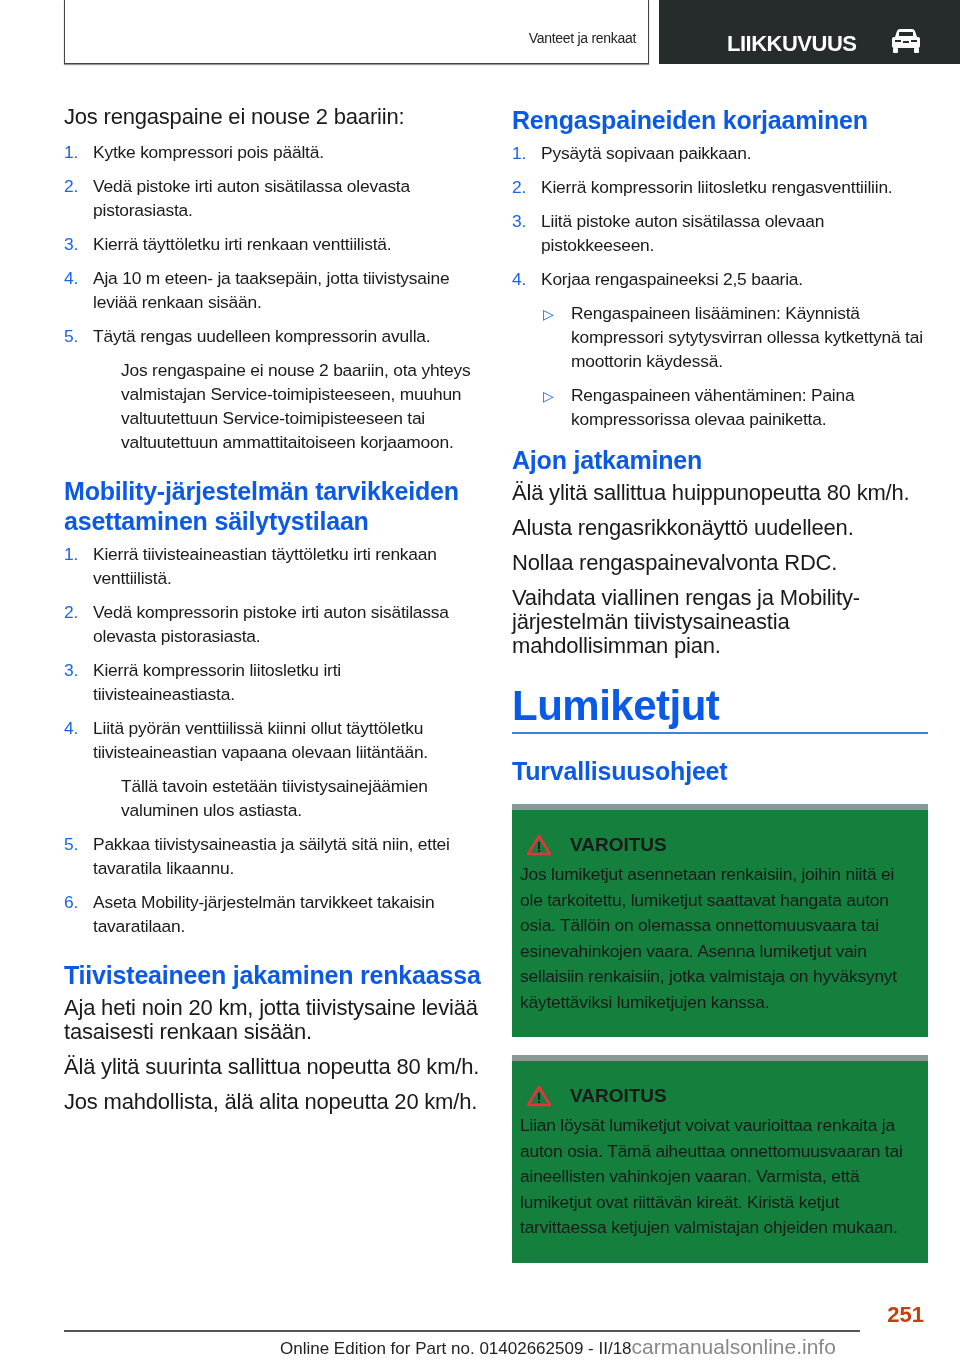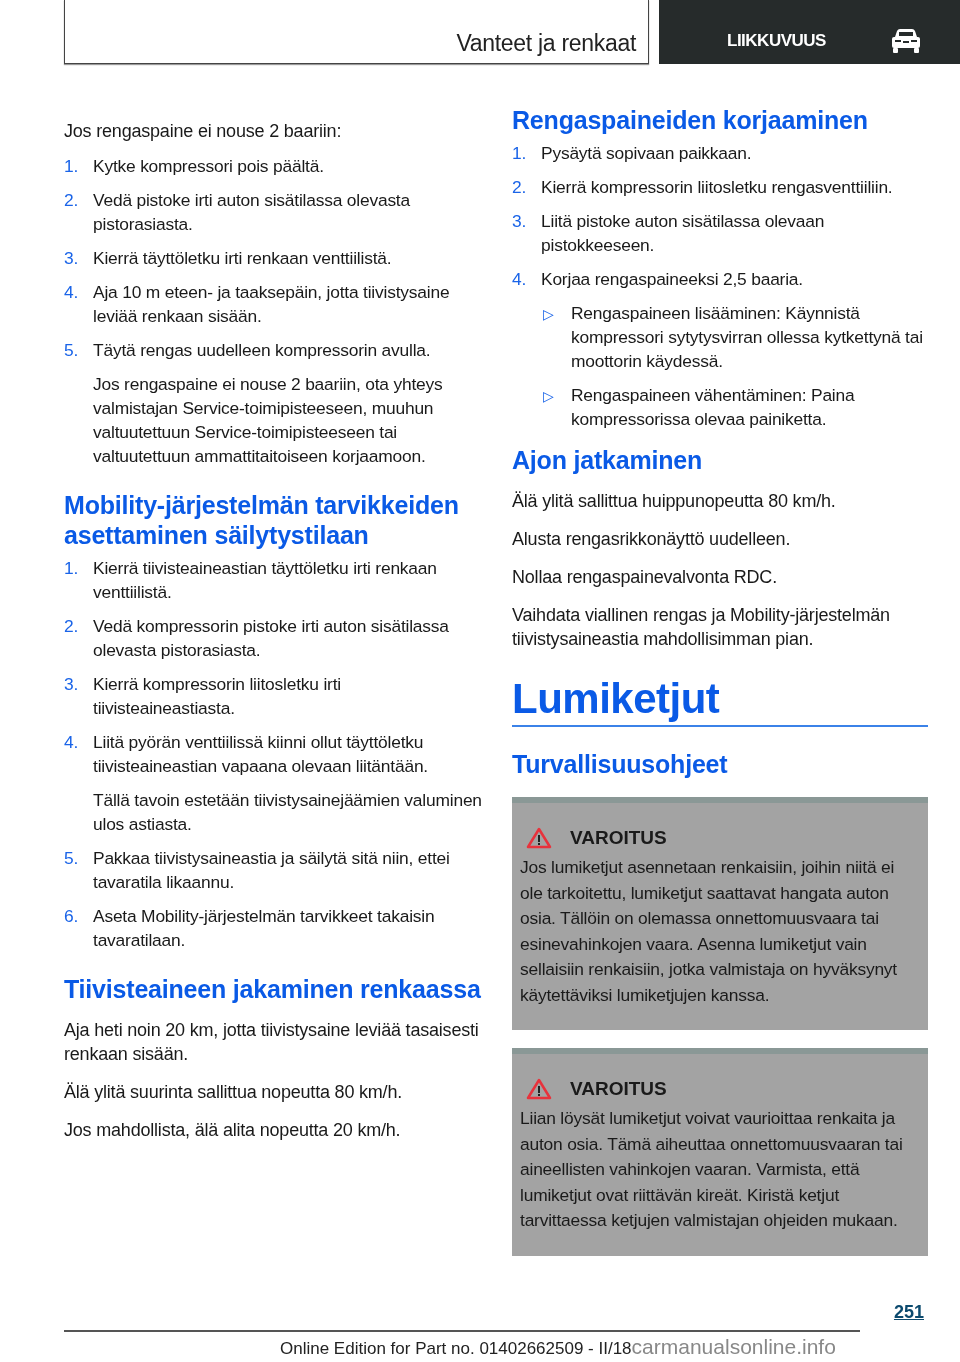--- a/index.html
+++ b/index.html
@@ -1,49 +1,49 @@
 <!DOCTYPE html>
 <html><head>
 <meta charset="utf-8">
 <style>
   html, body { margin:0; padding:0; background:#ffffff; }
   body { width:960px; height:1362px; position:relative; overflow:hidden;
          font-family:"Liberation Sans", sans-serif; color:#1a1a1a; }
   .hdr-left { position:absolute; left:64px; top:0; width:585px; height:64px;
               border:1px solid #444; border-top:none; box-sizing:border-box;
               box-shadow:0 1px 1px #999; }
-  .hdr-left .sec { position:absolute; right:12px; top:30px; font-size:23px; color:#222; letter-spacing:-0.3px; }
+  .hdr-left .sec { position:absolute; right:12px; top:30px; font-size:14px; color:#222; letter-spacing:-0.3px; }
   .hdr-right { position:absolute; left:659px; top:0; width:301px; height:64px; background:#262b2b; }
-  .hdr-right .chap { position:absolute; left:68px; top:31px; font-size:17px; font-weight:bold; color:#fff; letter-spacing:-0.5px; }
+  .hdr-right .chap { position:absolute; left:68px; top:31px; font-size:22px; font-weight:bold; color:#fff; letter-spacing:-0.5px; }
   .hdr-right .car { position:absolute; left:232px; top:28px; width:30px; height:26px; }
 
   .col { position:absolute; top:105px; }
   .col-l { left:64px; width:420px; }
   .col-r { left:512px; width:416px; }
 
-  p { margin:14px 0 11px 0; font-size:18px; line-height:24px; letter-spacing:-0.2px; }
+  p { margin:0 0 11px 0; font-size:22px; line-height:24px; letter-spacing:-0.2px; }
   .h2 { color:#0a5ae6; font-weight:bold; font-size:25px; line-height:30px; margin:0 0 6px 0; letter-spacing:-0.2px; }
   .h1 { color:#0a5ae6; font-weight:bold; font-size:42px; line-height:40px; margin:0; letter-spacing:-0.5px; }
   .h1rule { border:none; border-top:2px solid #3b82e8; margin:6px 0 22px 0; }
 
   ol.steps { list-style:none; margin:0 0 0 0; padding:0; }
   ol.steps li { position:relative; padding-left:29px; margin-bottom:10px; font-size:17.4px; line-height:24px; letter-spacing:-0.2px; }
   ol.steps li .num { position:absolute; left:0; top:0; color:#1a64e8; }
-  ol.steps li .sub { margin-top:10px; }
+  ol.steps li .sub { margin-top:10px;margin-left:28px; }
   ul.tri { list-style:none; margin:10px 0 0 0; padding:0; }
   ul.tri li { padding-left:30px; position:relative; margin-bottom:10px; }
   ul.tri li .tri-icon { position:absolute; left:2px; top:1px; color:#1a64e8; font-size:14px; }
 
-  .warn { background:#a3a3a3; border-top:6px solid #8a9896; padding:24px 8px 22px 8px; margin-bottom:18px; }
+  .warn { background:#15803d; border-top:6px solid #8a9896; padding:24px 8px 22px 8px; margin-bottom:18px; }
   .warn .wh { display:flex; align-items:center; font-weight:bold; font-size:19px; margin-bottom:6px; }
   .warn .wh svg { margin:0 18px 0 6px; }
   .warn p { margin:0; line-height:25.5px; font-size:17.4px; }
 
   .foot-rule { position:absolute; left:64px; top:1330px; width:796px; border-top:2px solid #555; }
-  .pageno { position:absolute; right:36px; top:1302px; font-size:18px; font-weight:bold; color:#0c4a6e;text-decoration:underline; }
+  .pageno { position:absolute; right:36px; top:1302px; font-size:22px; font-weight:bold; color:#c2410c; }
   .foot { position:absolute; left:280px; top:1335px; font-size:17px; color:#222; white-space:nowrap; }
   .foot .wm { color:#888; font-size:21px; }
 </style>
 </head>
 <body>
 
 <div class="hdr-left">
   <span class="sec">Vanteet ja renkaat</span>
 </div>
 <div class="hdr-right">

